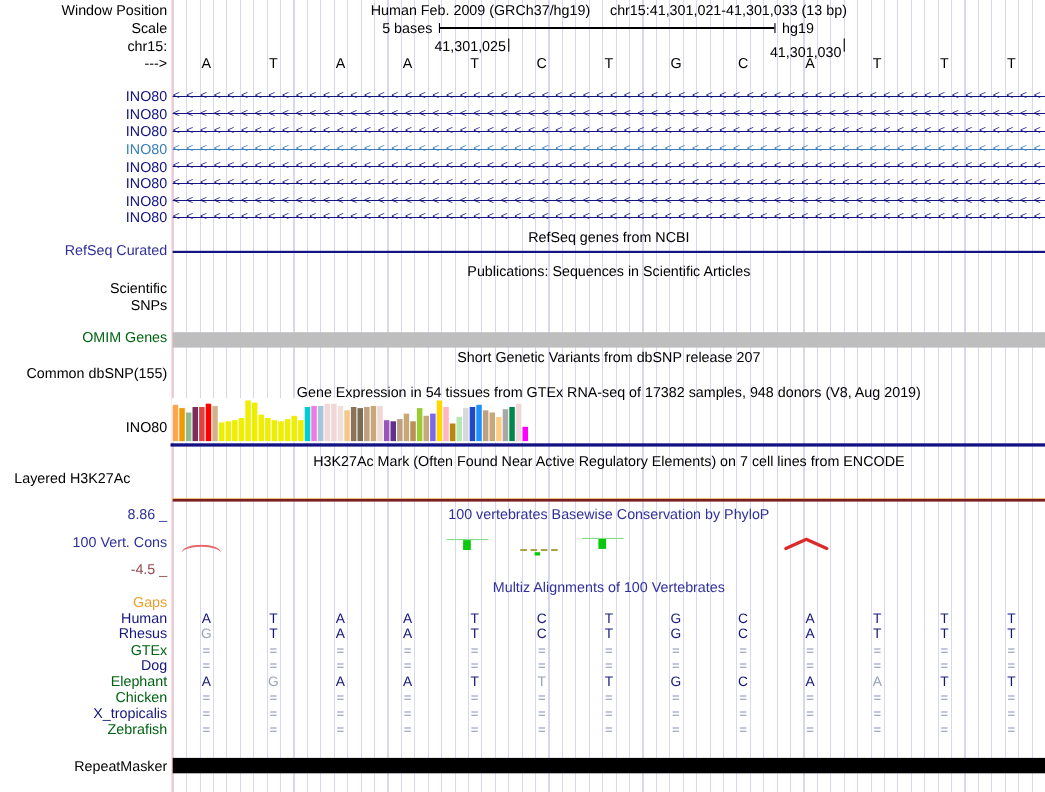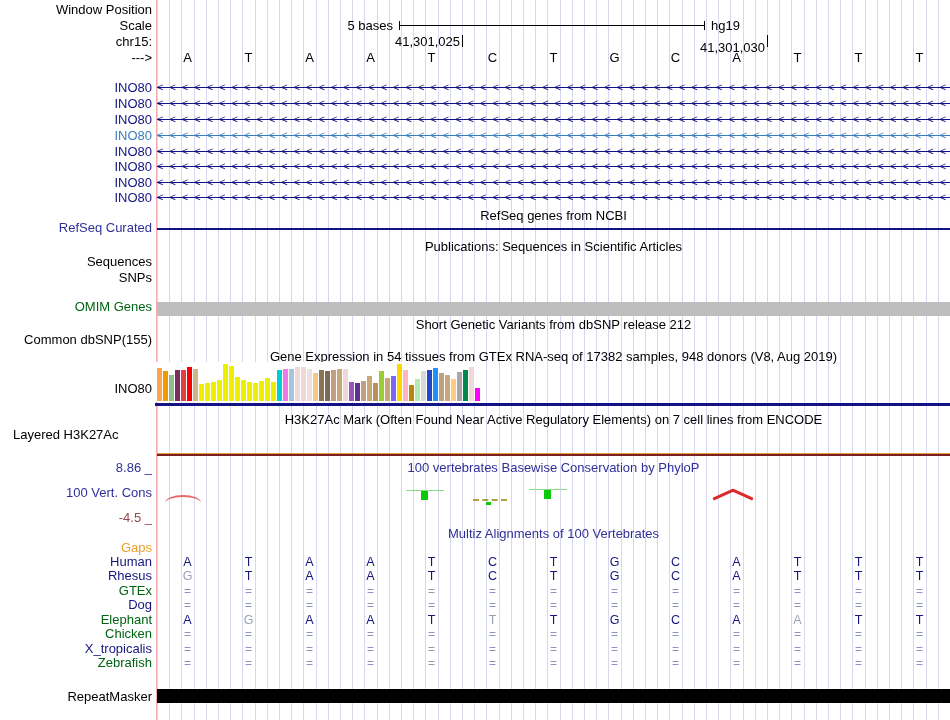--- a/index.html
+++ b/index.html
@@ -38,20 +38,21 @@
 </style>
 </head>
 <body>
 
 <div class="screen">
 
   <div class="track-bg"></div>
   <div class="startline"></div>
 
   <div class="lab" style="top:3px">Window Position</div>
+  <div class="ctr" style="top:3px"><span>Human Feb. 2009 (GRCh37/hg19)</span><span style="margin-left:18px">chr15:41,301,021-41,301,033 (13 bp)</span></div>
 
   <div class="lab" style="top:19px">Scale</div>
   <div class="coord" style="top:19px;left:295px">5 bases</div>
   <div id="ruler"></div>
   <div style="position:absolute;top:19px;left:711px;line-height:13px">hg19</div>
 
   <div class="lab" style="top:35px">chr15:</div>
   <div class="coord" style="top:35px;left:362px">41,301,025</div>
   <div class="ctick" style="top:35px;left:462px"></div>
   <div class="coord" style="top:41px;left:667px">41,301,030</div>
@@ -60,27 +61,27 @@
   <div class="lab" style="top:51px">---&gt;</div>
   <div id="bases-row"></div>
 
   <div id="gencode-rows"></div>
 
   <div class="ctr" style="top:209px">RefSeq genes from NCBI</div>
   <div class="lab blue" style="top:221px">RefSeq Curated</div>
   <div class="hline" style="left:157px;top:228px;width:793px;height:2px;background:#131383"></div>
 
   <div class="ctr" style="top:240px">Publications: Sequences in Scientific Articles</div>
-  <div class="lab" style="top:255px">Sequences</div>
+  <div class="lab" style="top:255px">Scientific</div>
   <div class="lab" style="top:271px">SNPs</div>
 
   <div class="lab green" style="top:300px">OMIM Genes</div>
   <div class="hline" style="left:157px;top:302px;width:793px;height:14px;background:#BEBEBE"></div>
 
-  <div class="ctr" style="top:318px">Short Genetic Variants from dbSNP release 212</div>
+  <div class="ctr" style="top:318px">Short Genetic Variants from dbSNP release 207</div>
   <div class="lab" style="top:333px">Common dbSNP(155)</div>
 
   <div class="ctr" style="top:350px">Gene Expression in 54 tissues from GTEx RNA-seq of 17382 samples, 948 donors (V8, Aug 2019)</div>
   <div id="gtex-white"></div>
   <div class="lab" style="top:382px">INO80</div>
   <div id="gtex-bars">
       <div style="background: rgb(255, 165, 79); height: 33px;"></div>
       <div style="background: rgb(238, 154, 0); height: 30px;"></div>
       <div style="background: rgb(143, 188, 143); height: 26px;"></div>
       <div style="background: rgb(123, 45, 94); height: 31px;"></div>

